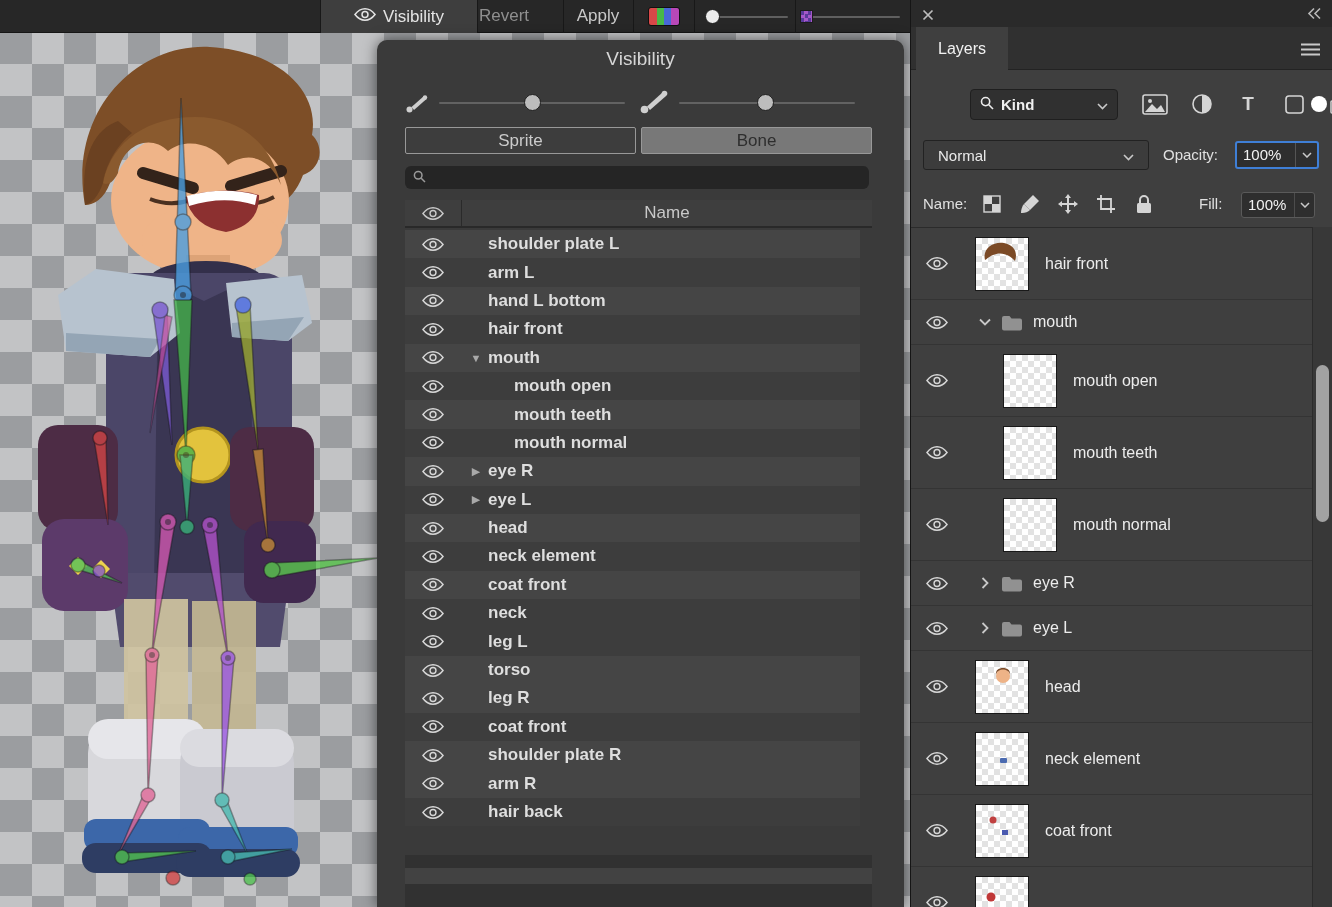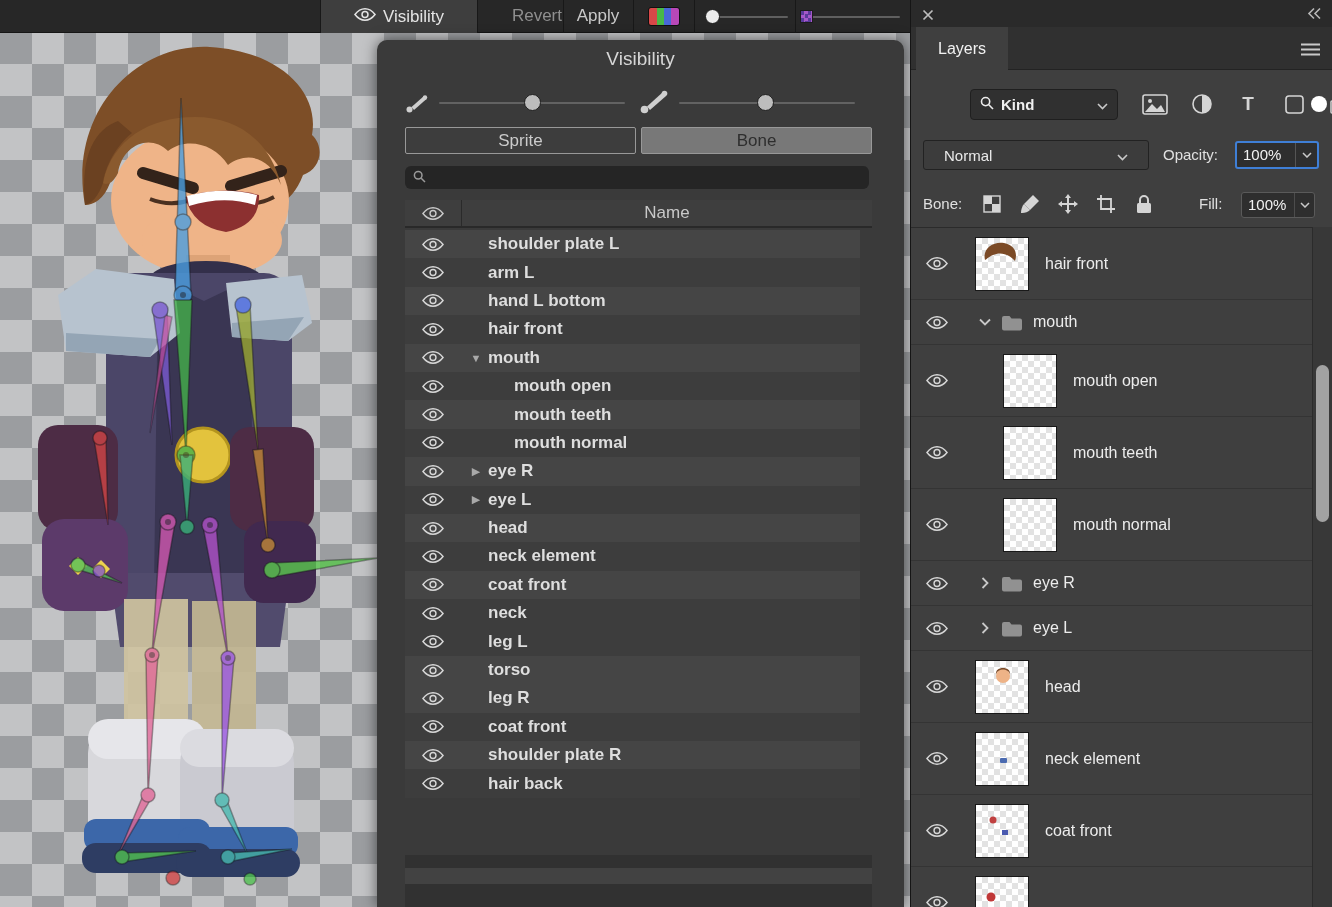--- a/index.html
+++ b/index.html
@@ -21,21 +21,21 @@
   
   #toolbar {
     position:absolute; left:0; top:0; width:910px; height:33px;
     background:#272727; border-bottom:1px solid #161616; z-index:5;
     color:#e3e3e3; font-size:17px;
   }
   .tb-vis { position:absolute; left:320px; top:0; width:158px; height:33px;
     background:#3e3e3e; border-left:1px solid #181818; border-right:1px solid #181818;
     display:flex; align-items:center; justify-content:center; gap:7px; cursor:default;}
   .tb-revert { position:absolute; left:479px; width:83px; height:33px; line-height:32px;
-    text-align:right; color:#8f8f8f;padding-left:28px;}
+    text-align:left; color:#8f8f8f;}
   .tb-apply { position:absolute; left:563px; width:70px; height:33px; line-height:32px;
     text-align:center; color:#c9c9c9;}
   .tb-sep { position:absolute; top:0; width:1px; height:33px; background:#181818; }
   .tb-palette { position:absolute; left:648px; top:7px; width:32px; height:19px;
     border:1px solid #101010; border-radius:3px;
     background:linear-gradient(90deg,#d84848 0 25%,#48b848 25% 50%,#4868d8 50% 75%,#b848b8 75% 100%);}
   .tb-track { position:absolute; top:16px; height:2px; background:#5f5f5f; border-radius:1px;}
   #tb-track1 { left:706px; width:82px; }
   #tb-track2 { left:802px; width:98px; }
   #tb-knob1 { position:absolute; left:705px; top:9px; width:15px; height:15px; border-radius:50%;
@@ -116,21 +116,21 @@
   .f-icons { position:absolute; left:182px; top:4px; width:216px; height:26px;
     display:flex; justify-content:space-between; align-items:center;}
   .f-ic { width:30px; display:flex; justify-content:center; align-items:center;}
   .f-type { font-size:19px; font-weight:bold; color:#d5d5d5; }
   .f-dot { position:absolute; right:5px; top:9px; width:16px; height:16px;
     border-radius:50%; background:#ffffff;}
 
   .lp-blend { position:absolute; left:0; right:0; top:139px; height:33px; }
   .blend-select { position:absolute; left:12px; top:1px; width:226px; height:30px;
     background:#3c3c3c; border:1px solid #222222; border-radius:3px;
-    display:flex; align-items:center; padding:0 20px; font-size:15px; color:#eaeaea;justify-content:flex-end;}
+    display:flex; align-items:center; padding:0 14px; font-size:15px; color:#eaeaea;justify-content:flex-end;}
   .blend-select .grow { flex:1; }
   .opacity-label { position:absolute; left:252px; top:0; line-height:32px; font-size:15px; color:#e0e0e0;}
   .opacity-ctl { position:absolute; left:324px; top:2px; height:28px; display:flex;
     border:2px solid var(--accent,#3f7fd6); border-radius:3px; background:#2e2e2e;}
   .oc-value { width:58px; padding-left:6px; line-height:24px; font-size:15px; color:#f2f2f2;}
   .oc-chev { width:22px; border-left:1px solid #555; display:flex; align-items:center; justify-content:center;}
 
   .lp-lock { position:absolute; left:0; right:0; top:187px; height:36px; }
   .lock-label { position:absolute; left:12px; top:0; line-height:34px; font-size:15px; color:#e0e0e0;}
   .lock-icons { position:absolute; left:62px; top:0; height:34px; display:flex; align-items:center;}
@@ -494,20 +494,29 @@
       </div>
       <div class="vis-row vr-even">
         <span class="vr-eye">
           <svg width="22" height="15" viewBox="0 0 23 15">
             <path d="M11.5,1.5 C6,1.5 2.6,5.4 1,7.5 C2.6,9.6 6,13.5 11.5,13.5 C17,13.5 20.4,9.6 22,7.5 C20.4,5.4 17,1.5 11.5,1.5 Z" fill="none" stroke="#d6d6d6" stroke-width="1.5"></path>
             <circle cx="11.5" cy="7.5" r="3.1" fill="none" stroke="#d6d6d6" stroke-width="1.5"></circle>
           </svg>
         </span>
         <span class="vr-label depth0">shoulder plate R</span>
       </div>
+      <div class="vis-row vr-even">
+        <span class="vr-eye">
+          <svg width="22" height="15" viewBox="0 0 23 15">
+            <path d="M11.5,1.5 C6,1.5 2.6,5.4 1,7.5 C2.6,9.6 6,13.5 11.5,13.5 C17,13.5 20.4,9.6 22,7.5 C20.4,5.4 17,1.5 11.5,1.5 Z" fill="none" stroke="#d6d6d6" stroke-width="1.5"></path>
+            <circle cx="11.5" cy="7.5" r="3.1" fill="none" stroke="#d6d6d6" stroke-width="1.5"></circle>
+          </svg>
+        </span>
+        <span class="vr-label depth0">arm R</span>
+      </div>
       <div class="vis-row vr-odd">
         <span class="vr-eye">
           <svg width="22" height="15" viewBox="0 0 23 15">
             <path d="M11.5,1.5 C6,1.5 2.6,5.4 1,7.5 C2.6,9.6 6,13.5 11.5,13.5 C17,13.5 20.4,9.6 22,7.5 C20.4,5.4 17,1.5 11.5,1.5 Z" fill="none" stroke="#d6d6d6" stroke-width="1.5"></path>
             <circle cx="11.5" cy="7.5" r="3.1" fill="none" stroke="#d6d6d6" stroke-width="1.5"></circle>
           </svg>
         </span>
         <span class="vr-label depth0">hair back</span>
       </div>
     </div>
@@ -598,21 +607,21 @@
       <span class="oc-value">100%</span>
       <span class="oc-chev">
         <svg width="10" height="6" viewBox="0 0 10 6">
             <path d="M1,1 L5,5 L9,1" fill="none" stroke="#c9c9c9" stroke-width="1.5"></path>
           </svg>
       </span>
     </div>
   </div>
 
   <div class="lp-lock">
-    <span class="lock-label">Bone:</span>
+    <span class="lock-label">Name:</span>
     <div class="lock-icons">
       <span class="lk">
         <svg width="18" height="18" viewBox="0 0 18 18">
             <rect x="1" y="1" width="16" height="16" fill="none" stroke="#d5d5d5" stroke-width="1.4"></rect>
             <rect x="1" y="1" width="8" height="8" fill="#d5d5d5"></rect>
             <rect x="9" y="9" width="8" height="8" fill="#d5d5d5"></rect>
           </svg>
       </span>
       <span class="lk">
         <svg width="20" height="20" viewBox="0 0 20 20">

